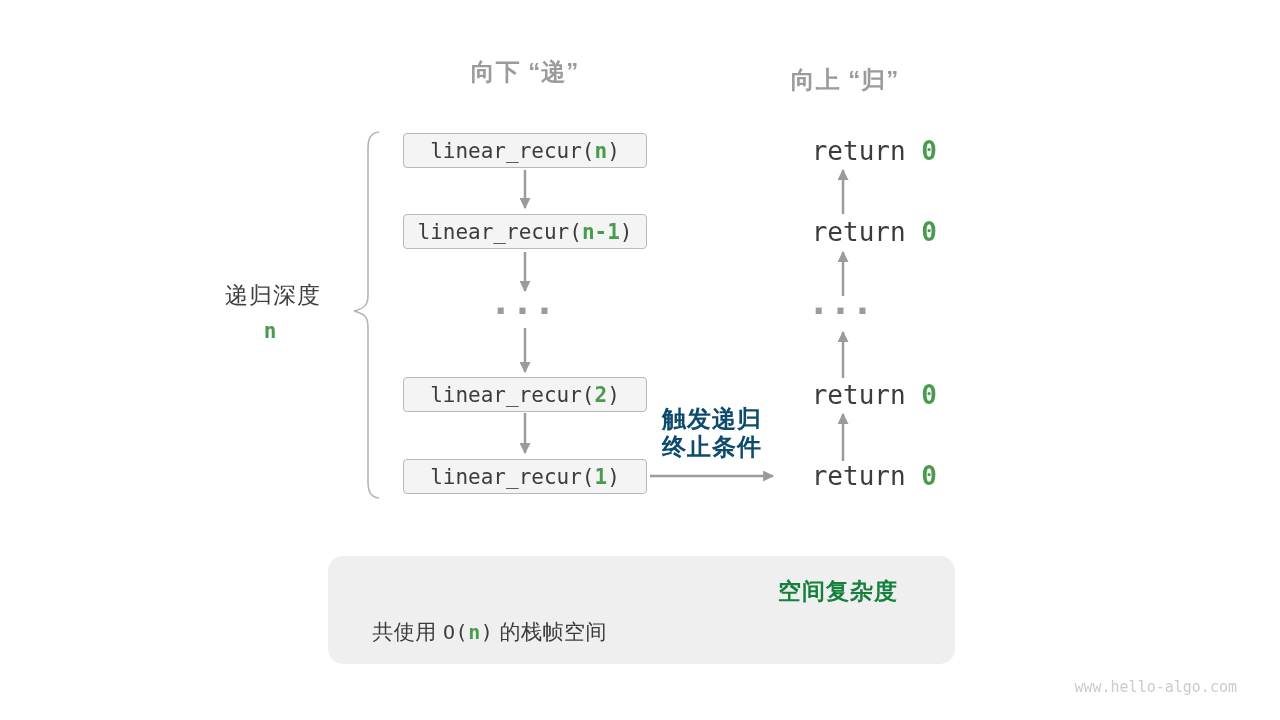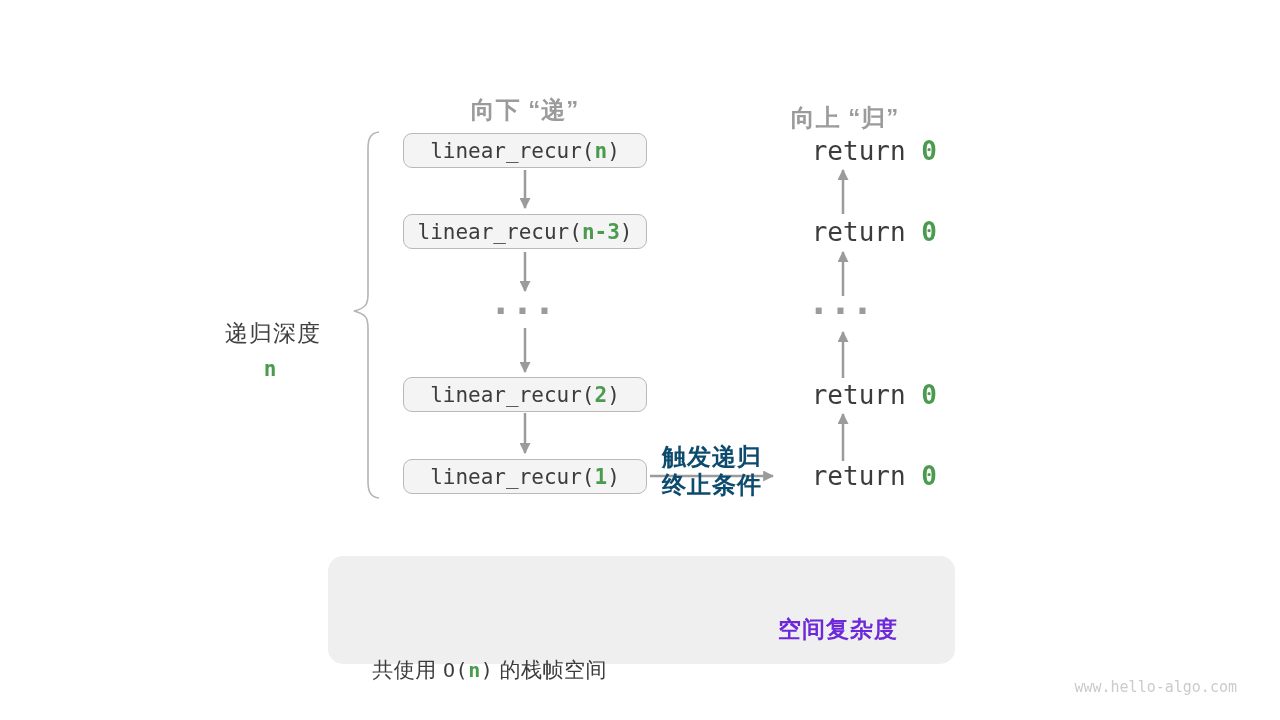--- a/index.html
+++ b/index.html
@@ -1,27 +1,27 @@
 <!DOCTYPE html>
 <html><head>
 <meta charset="utf-8">
 <style>
   html,body{margin:0;padding:0;background:#ffffff;}
   .canvas{
     position:relative;width:1280px;height:720px;background:#ffffff;overflow:hidden;
     font-family:"Liberation Sans",sans-serif;color:#3c3c3c;
   }
-  .abs{position:absolute;margin-top:38px;}
+  .abs{position:absolute;}
   .center{transform:translate(-50%,-50%);}
   .green{color:#4a9b4e;font-weight:bold;}
   .blue{color:#1296e0;font-weight:bold;}
   .gray-head{color:#9b9b9b;font-weight:bold;font-size:24px;letter-spacing:1px;}
   .code-box{
     position:absolute;left:403px;width:244px;height:35px;
-    background:#f4f4f4;border:1.5px solid #b9b9b9;border-radius:9px;
+    background:#f4f4f4;border:1.5px solid #b9b9b9;border-radius:4px;
     display:flex;align-items:center;justify-content:center;
     font-family:"DejaVu Sans Mono","Liberation Mono",monospace;
     font-size:21px;color:#3c3c3c;white-space:pre;box-sizing:border-box;
   }
   .return-row{
     position:absolute;left:843px;transform:translate(-50%,-50%);
     font-family:"DejaVu Sans Mono","Liberation Mono",monospace;
     font-size:26px;color:#3c3c3c;white-space:pre;
   }
   .dots{
@@ -31,21 +31,21 @@
   }
   .depth-label{font-size:23px;color:#404040;letter-spacing:1px;}
   .depth-n{font-family:"DejaVu Sans Mono","Liberation Mono",monospace;font-size:21px;}
   .trigger{color:#0c4a6e;font-weight:bold;font-size:24px;letter-spacing:1px;text-align:center;line-height:28px;}
   .summary-box{
     position:absolute;left:328px;top:556px;width:627px;height:108px;
     background:#efefef;border-radius:15px;
   }
   .sum-text{font-size:21px;color:#3c3c3c;letter-spacing:0.5px;white-space:pre;}
   .sum-code{font-family:"DejaVu Sans Mono","Liberation Mono",monospace;font-size:20px;}
-  .sum-right-title{font-size:23px;font-weight:bold;color:#6d28d9;letter-spacing:1px;white-space:pre;}
+  .sum-right-title{font-size:23px;font-weight:bold;color:#15803d;letter-spacing:1px;white-space:pre;}
   .sum-right-val{font-size:23px;font-weight:bold;letter-spacing:1px;white-space:pre;}
   .sum-right-val .code{font-family:"DejaVu Sans Mono","Liberation Mono",monospace;font-size:22px;}
   .watermark{
     position:absolute;right:43px;top:678px;color:#cbcbcb;font-size:15px;
     font-family:"DejaVu Sans Mono","Liberation Mono",monospace;
   }
   svg.overlay{position:absolute;left:0;top:0;pointer-events:none;}
 </style>
 </head>
 <body>
@@ -79,21 +79,21 @@
   <div class="abs center gray-head" style="left:525px;top:72px;">向下 “递”</div>
   <div class="abs center gray-head" style="left:845px;top:80px;">向上 “归”</div>
 
   <div class="abs center depth-label" style="left:273px;top:295px;">递归深度</div>
   <div class="abs center depth-n green" style="left:270px;top:331px;">n</div>
 
   <div class="code-box" style="top:133px;">
     <span>linear_recur(</span><span class="green">n</span><span>)</span>
   </div>
   <div class="code-box" style="top:214px;">
-    <span>linear_recur(</span><span class="green">n-3</span><span>)</span>
+    <span>linear_recur(</span><span class="green">n-1</span><span>)</span>
   </div>
   <div class="dots" style="left:527px;top:311px;">···</div>
   <div class="code-box" style="top:377px;">
     <span>linear_recur(</span><span class="green">2</span><span>)</span>
   </div>
   <div class="code-box" style="top:459px;">
     <span>linear_recur(</span><span class="green">1</span><span>)</span>
   </div>
 
   <div class="return-row" style="top:151px;">

